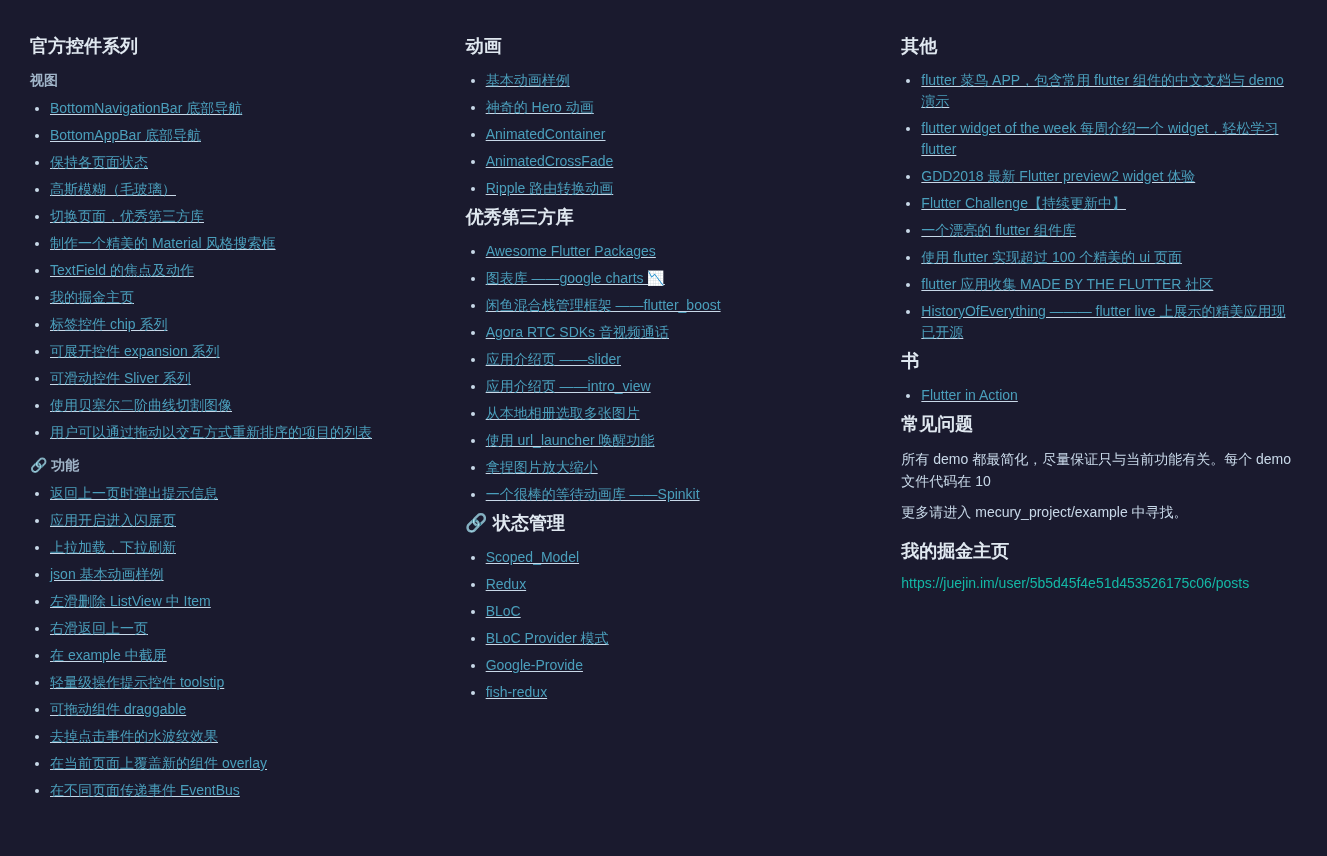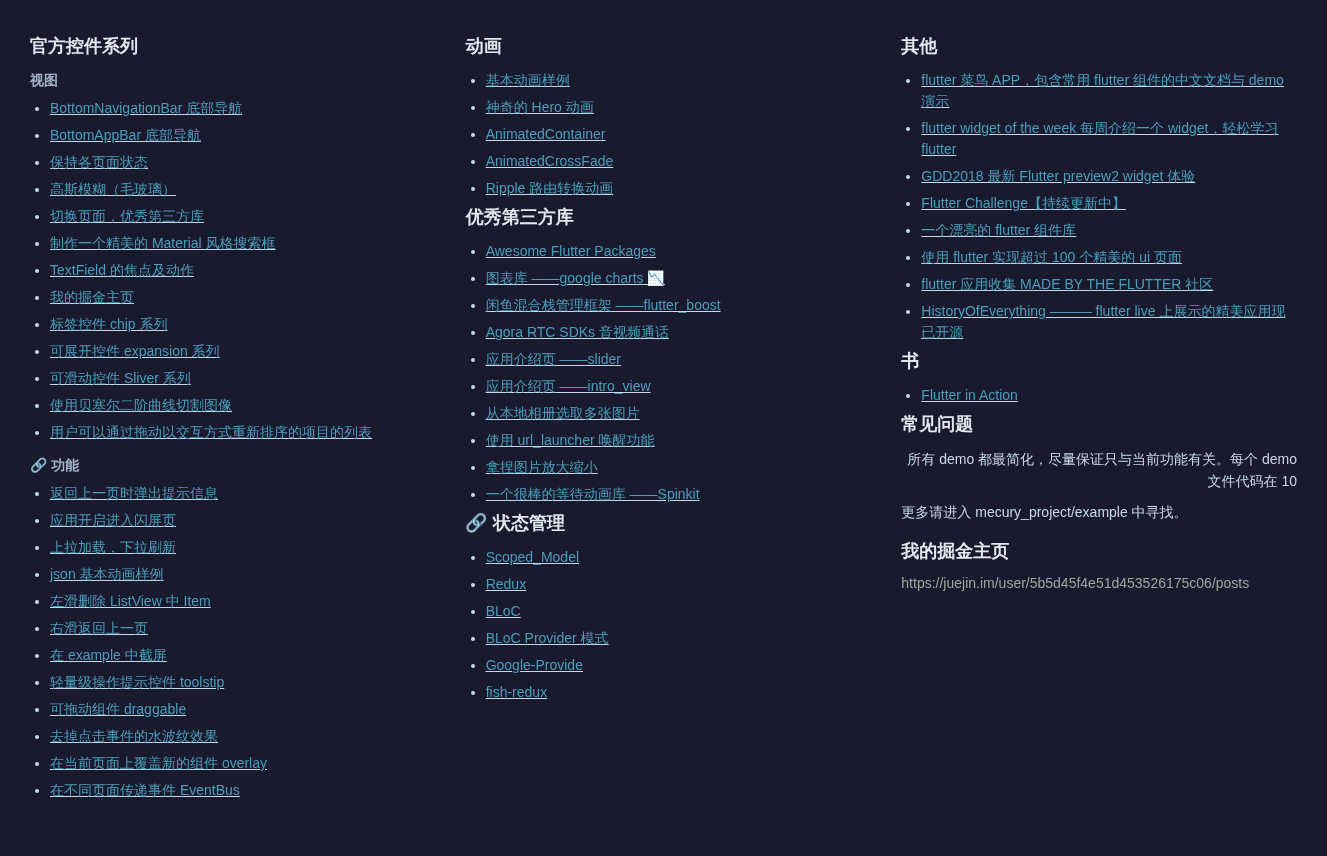--- a/index.html
+++ b/index.html
@@ -39,21 +39,21 @@
       margin-top: 14px;
     }
     ul { list-style: disc; padding-left: 20px; }
     ul li { margin-bottom: 6px; line-height: 1.5; text-decoration: underline; }
     a, .link-item {
       color: #4a9ebb;
       text-decoration: none;
       cursor: pointer;
     }
     p { margin-bottom: 8px; line-height: 1.6; color: #c8d8e8; }
-    .juejin-link { color: #a3a3a3; display: block; margin-top: 8px; }
+    .juejin-link { color: #14b8a6; display: block; margin-top: 8px; }
   </style>
 </head>
 <body>
 
 <div class="page-container">
 
   <div class="column">
     <h2 class="section-title">官方控件系列</h2>
 
     <h3>视图</h3>
@@ -142,20 +142,20 @@
       <li><a class="link-item">HistoryOfEverything ——— flutter live 上展示的精美应用现已开源</a></li>
     </ul>
 
     <h2 class="section-title">书</h2>
     <ul>
       <li><a class="link-item">Flutter in Action</a></li>
     </ul>
 
     <h2 class="section-title">常见问题</h2>
 
-    <p style="margin-top:8px;text-align:right;">所有 demo 都最简化，尽量保证只与当前功能有关。每个 demo 文件代码在 10</p>
+    <p style="margin-top:8px;">所有 demo 都最简化，尽量保证只与当前功能有关。每个 demo 文件代码在 10</p>
     <p>更多请进入 mecury_project/example 中寻找。</p>
 
     <h2 class="section-title" style="margin-top:16px;">我的掘金主页</h2>
     <a class="juejin-link">https://juejin.im/user/5b5d45f4e51d453526175c06/posts</a>
   </div>
 
 </div>
 
 </body></html>

